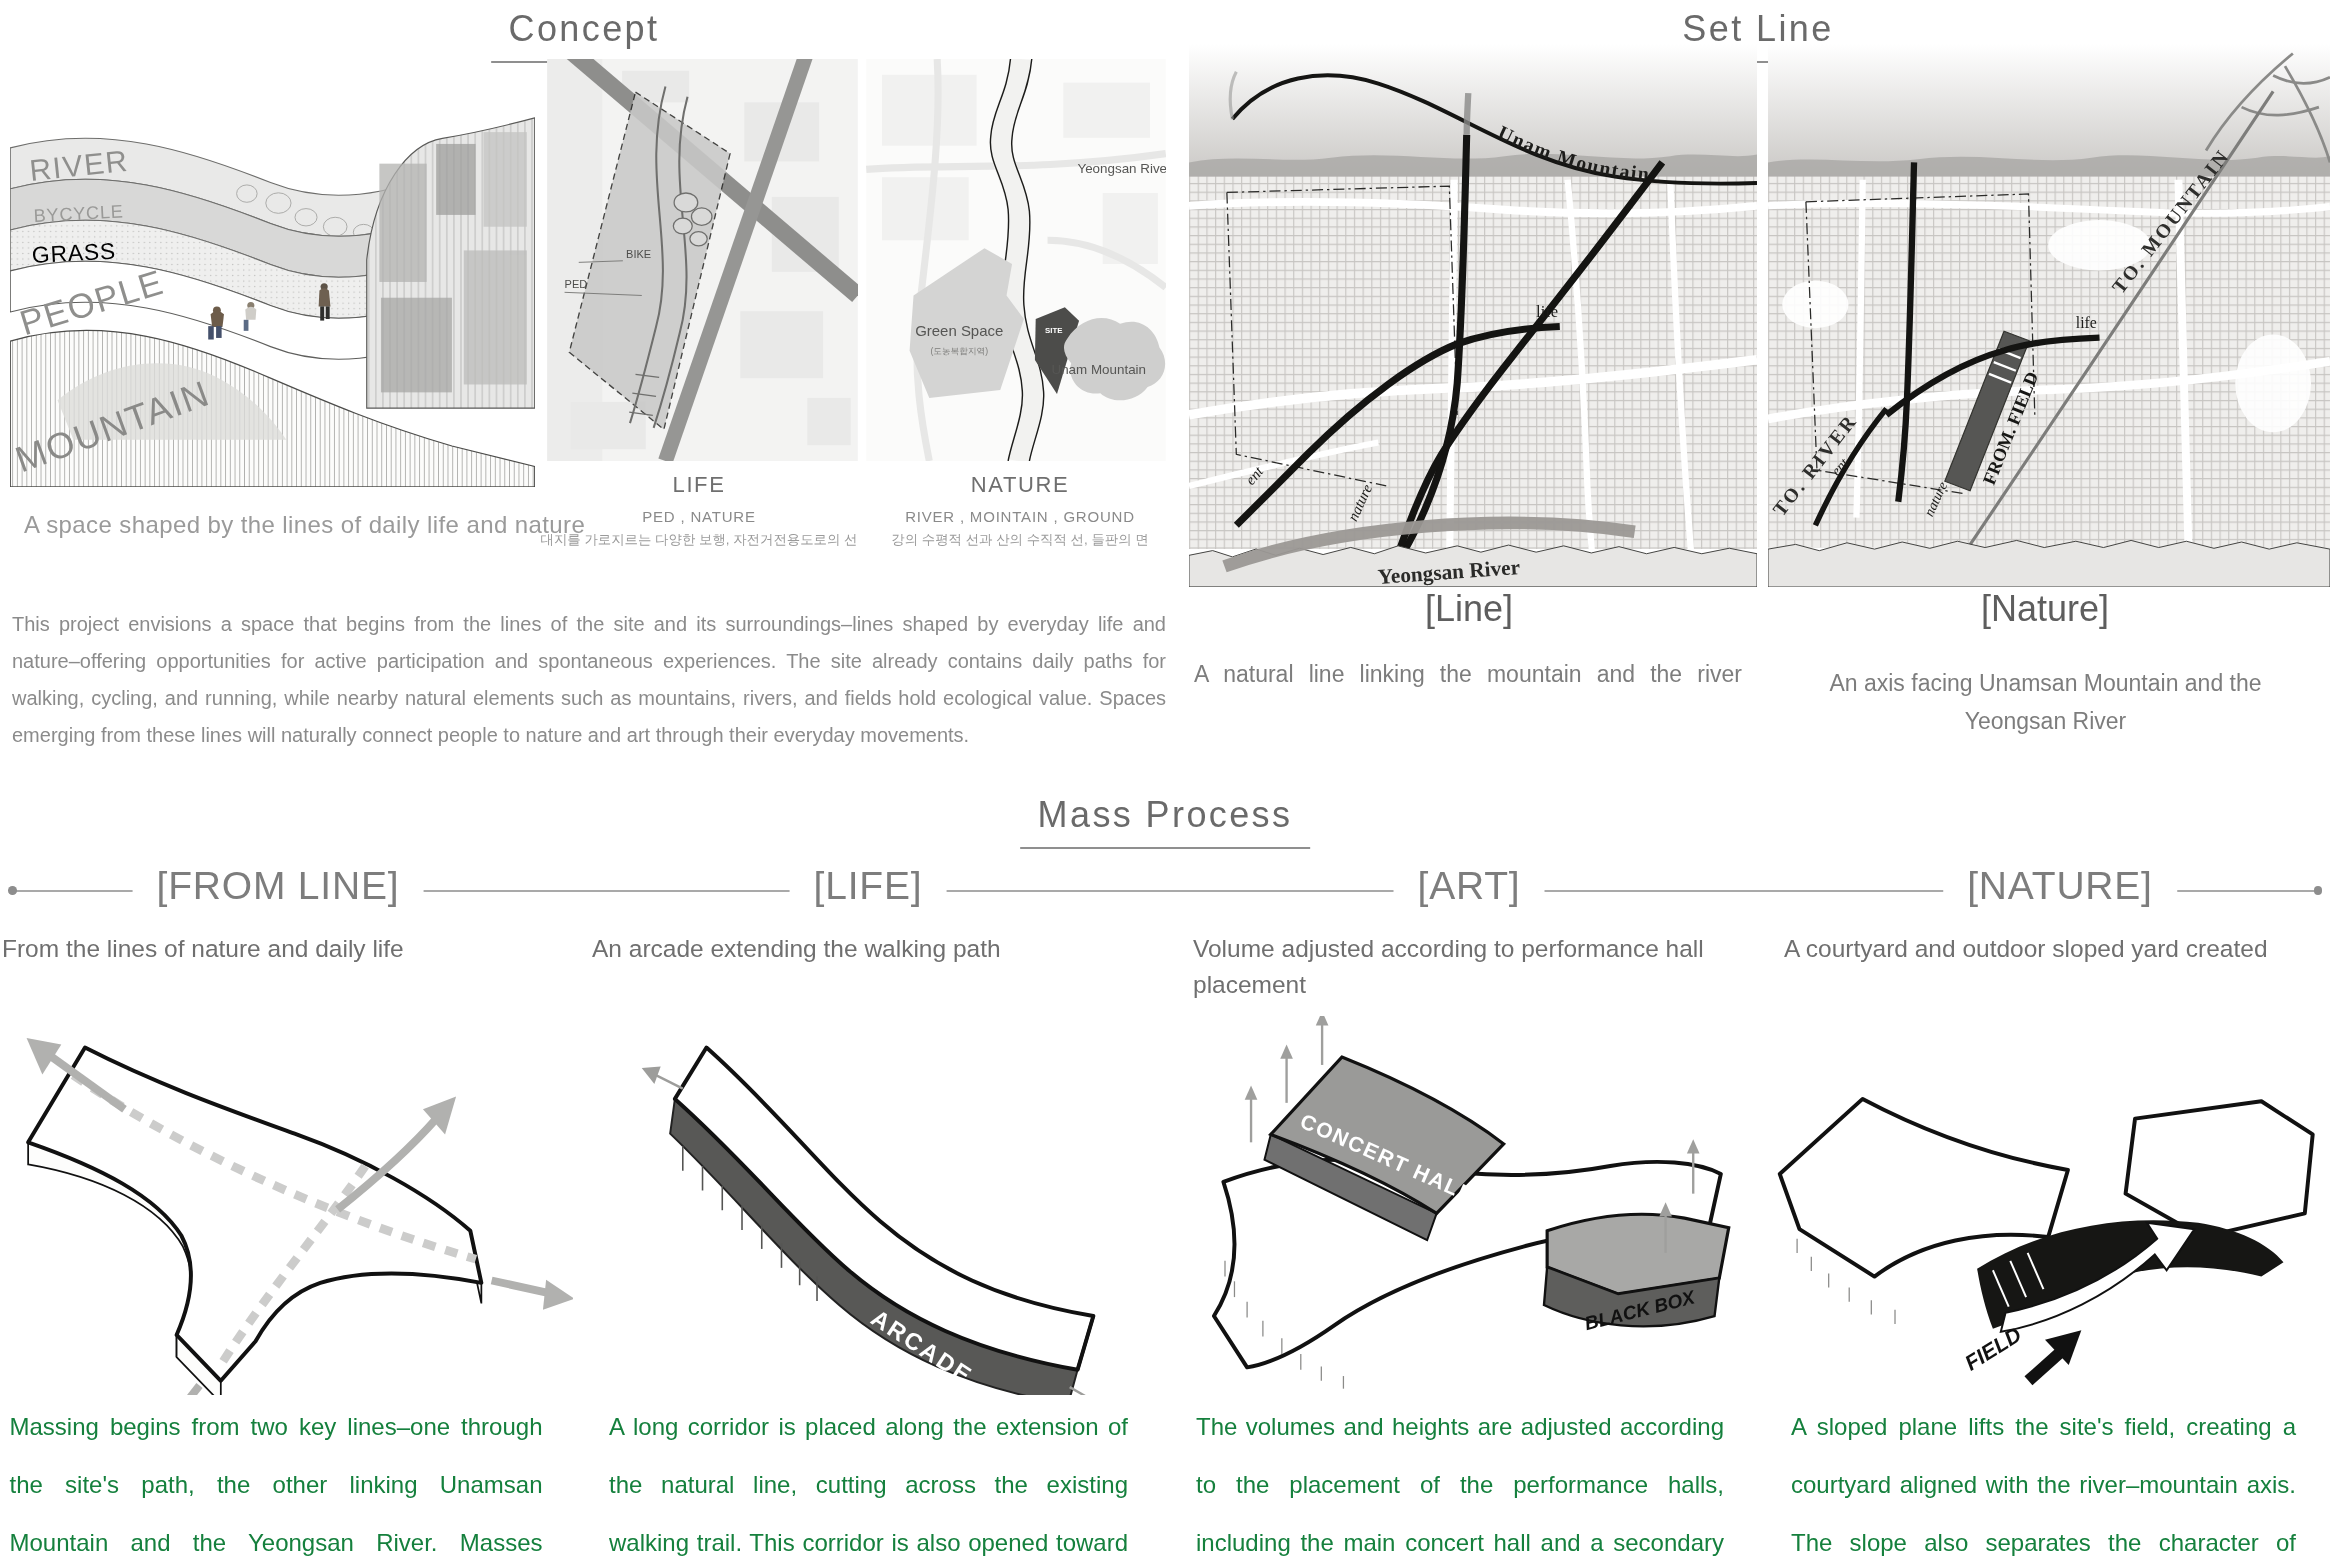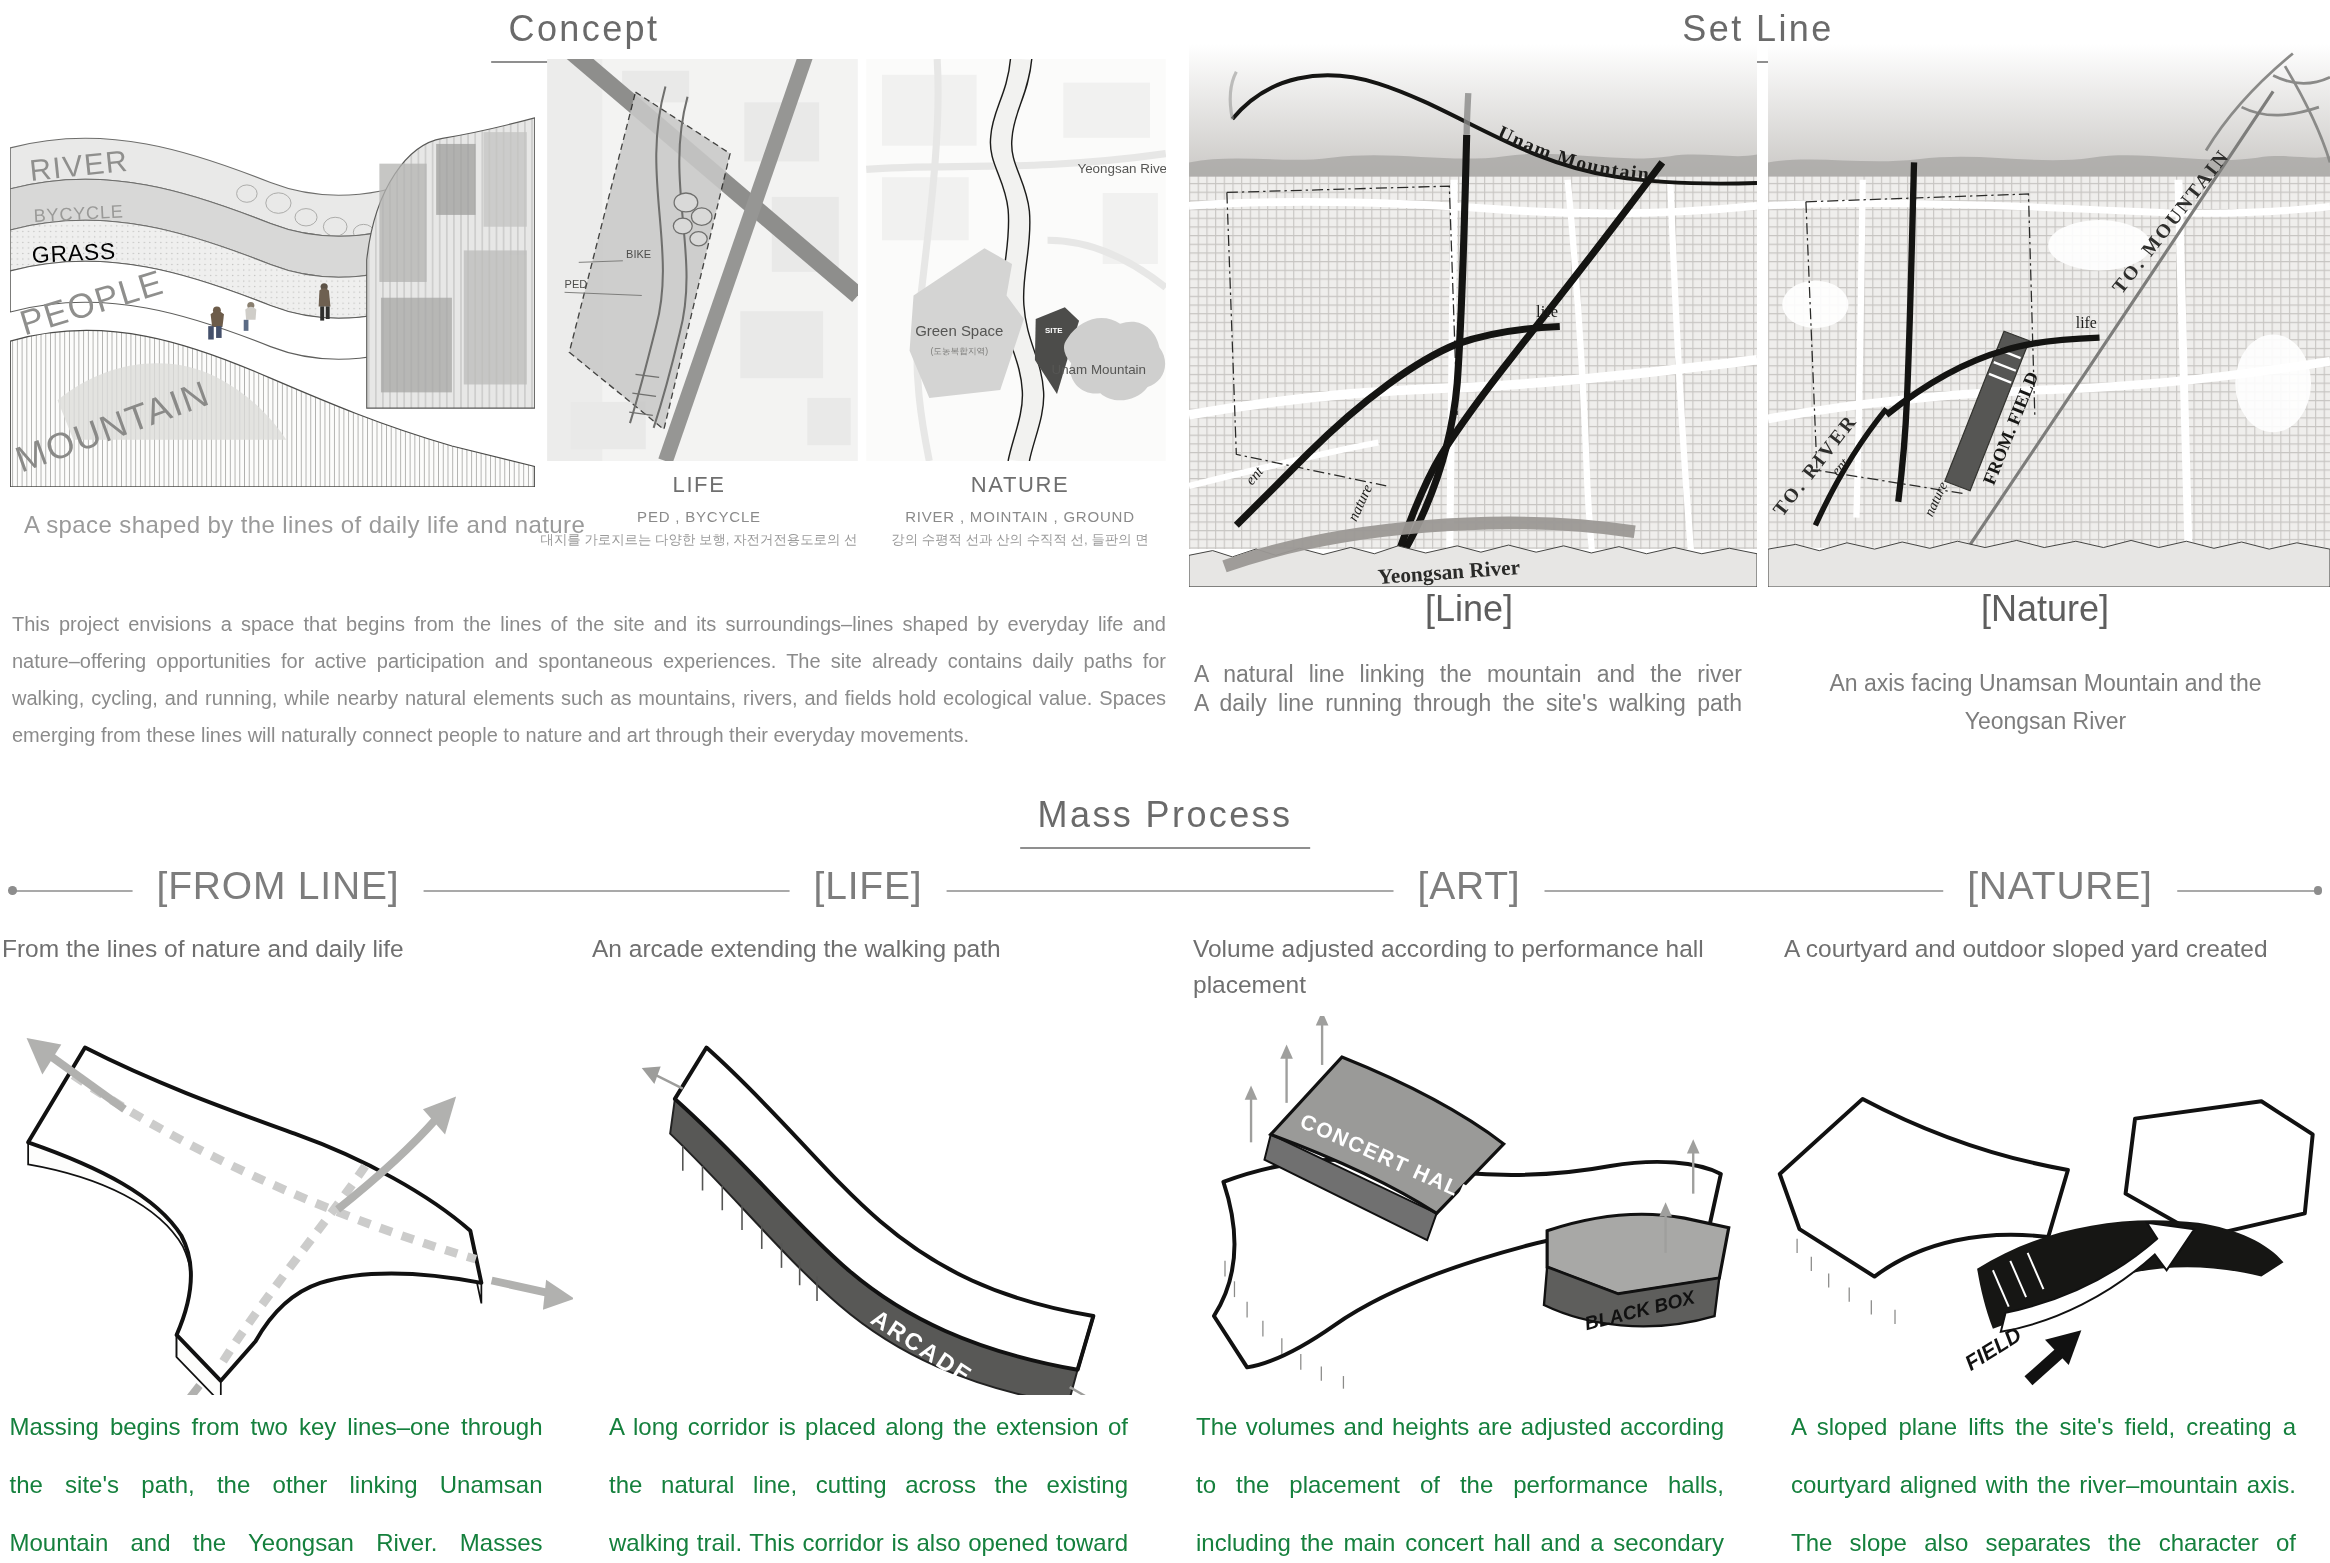--- a/index.html
+++ b/index.html
@@ -133,21 +133,21 @@
       <ellipse cx="192" cy="228" rx="11" ry="9"></ellipse>
   </g>
   <text x="100" y="252" font-size="14" fill="#4e4e4c">BIKE</text>
   <path d="M96,256 L40,258" stroke="#7a7a78" stroke-width="1.2"></path>
   <text x="22" y="290" font-size="14" fill="#4e4e4c">PED</text>
   <path d="M22,296 L120,300" stroke="#7a7a78" stroke-width="1.2"></path>
 </svg>
 
 <div class="map-cap" style="left:699px;top:472px;width:331px;">
   <div class="t">LIFE</div>
-  <div class="s">PED , BYCYCLE</div>
+  <div class="s">PED , NATURE</div>
   <div class="k">대지를 가로지르는 다양한 보행, 자전거전용도로의 선</div>
 </div>
 
 <svg class="abs" style="left:866px;top:59px;" width="300" height="402" viewBox="0 0 380 510">
   <rect width="380" height="510" fill="#fbfbfa"></rect>
   <g fill="#f1f1f0">
     <rect x="20" y="20" width="120" height="90"></rect>
       <rect x="250" y="30" width="110" height="70"></rect>
     <rect x="300" y="170" width="70" height="90"></rect>
       <rect x="20" y="150" width="110" height="80"></rect>
@@ -280,21 +280,20 @@
   <path d="M210,688 C230,610 260,550 300,500" stroke="#77777５5" stroke-width="3" fill="none"></path>
   <text class="serif" x="390" y="360" font-size="20" fill="#1c1c1a">life</text>
   <text class="serif" font-size="18" font-style="italic" fill="#1c1c1a" transform="translate(88,548) rotate(-48)">ent</text>
   <text class="serif" font-size="18" font-style="italic" fill="#1c1c1a" transform="translate(208,600) rotate(-65)">nature</text>
   <polygon points="0,640 35,634 65,642 100,632 135,640 170,631 205,639 240,630 275,638 315,629 350,638 390,630 425,638 460,629 495,638 530,630 565,639 600,631 635,640 670,632 712,640 712,688 0,688" fill="#e7e6e4" stroke="#3a3a38" stroke-width="1.2"></polygon>
 </svg>
 
 <div class="cap-title" style="left:1469px;">[Line]</div>
 <div class="abs" style="left:1194px;top:660px;width:548px;">
   <div class="jline">A natural line linking the mountain and the river</div>
-  <div class="jline">A daily line running through the site's walking path</div>
 </div>
 
 <div class="cap-title" style="left:2045px;">[Nature]</div>
 <div class="ncap">
   <div>An axis facing Unamsan Mountain and the</div>
   <div>Yeongsan River</div>
 </div>
 
 <div class="sec-title" style="left:1165px;top:791px;">Mass Process</div>
 

